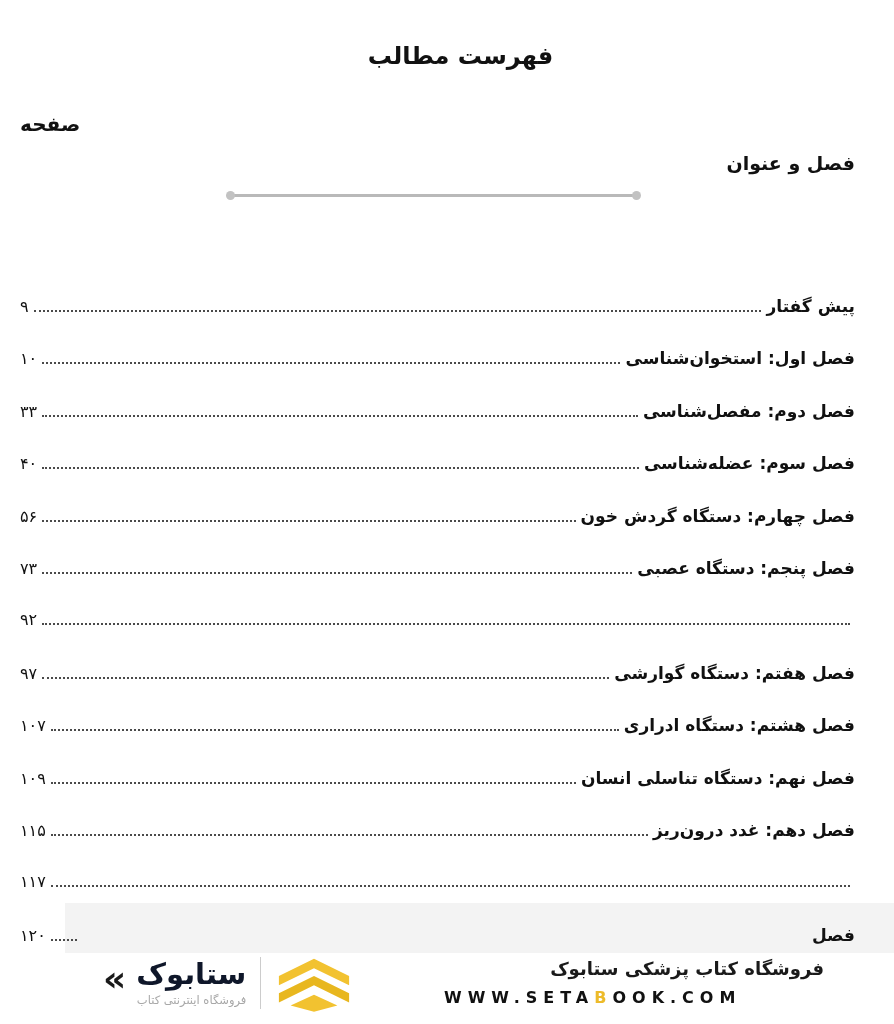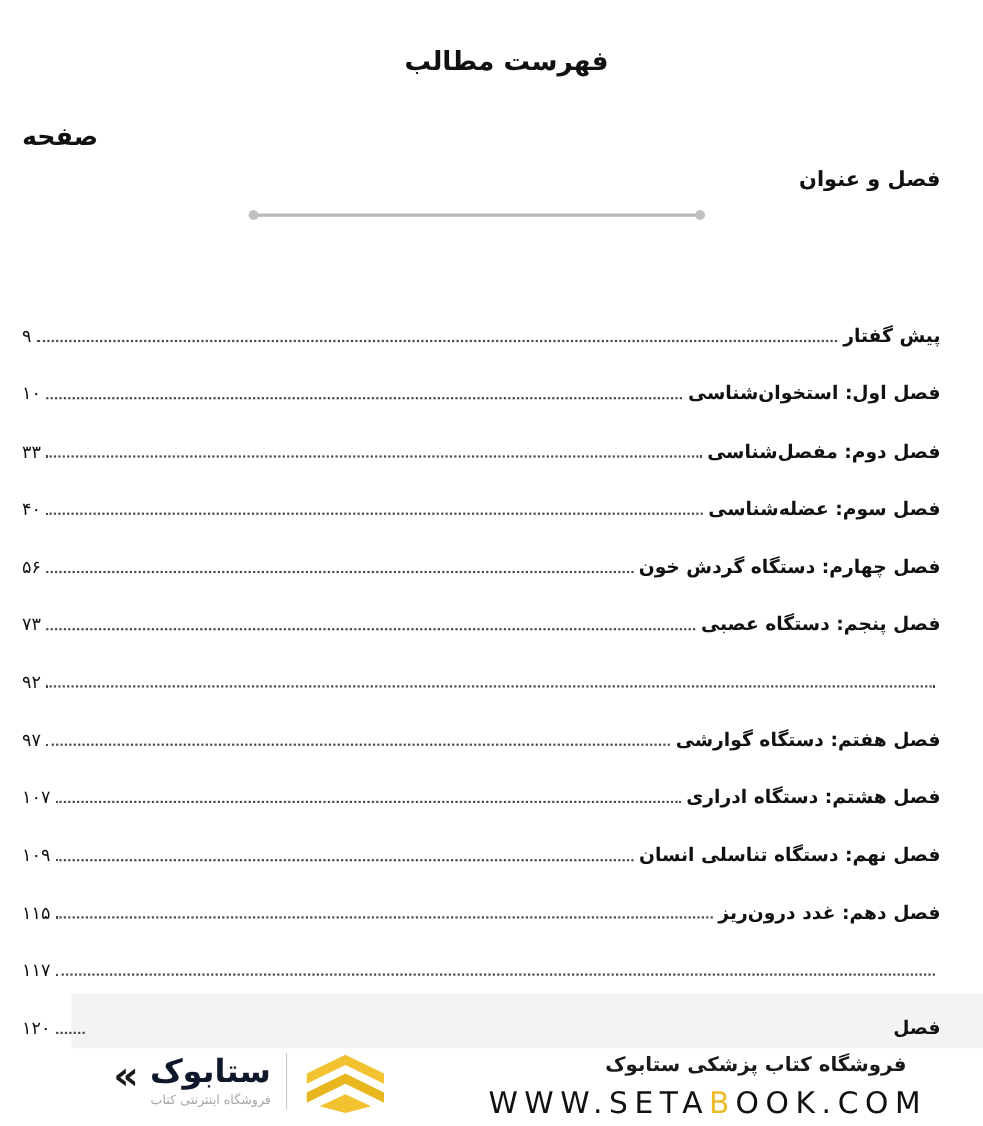--- a/index.html
+++ b/index.html
@@ -17,21 +17,21 @@
   .doc-title {
     position:absolute; top:42px; left:0; right:0;
     text-align:center; font-size:24px; font-weight:bold;padding-left:27px;
   }
   .col-head-right {
     position:absolute; top:112px; right:39px;
     font-size:19px; font-weight:bold; direction:rtl;margin-top:40px;
   }
   .col-head-left {
     position:absolute; top:112px; left:20px;
-    font-size:23px; font-weight:bold; direction:rtl;
+    font-size:20px; font-weight:bold; direction:rtl;
   }
   
   .divider {
     position:absolute; top:194px; left:230px; width:407px; height:3px;
     background:#b9b9b9; border-radius:2px;
   }
   .divider::before, .divider::after {
     content:""; position:absolute; top:-3px;
     width:9px; height:9px; border-radius:50%; background:#c2c2c2;
   }
@@ -66,21 +66,21 @@
   .footer {
     position:absolute; left:0; right:0; top:953px; height:71px;
     background:#ffffff; z-index:3;
   }
   .footer-right {
     position:absolute; right:70px; top:5px; width:380px;
   }
   .store-name { font-size:18px; font-weight:bold; direction:rtl; color:#1a1a1a; }
   .site-url {
     direction:ltr; margin-top:9px;
-    font-size:27px; font-weight:normal; letter-spacing:6px; color:#111111;
+    font-size:16px; font-weight:bold; letter-spacing:6px; color:#111111;
   }
   .site-url .accent { color:#edbb2a; }
   .footer-left {
     position:absolute; left:103px; top:1px;
     display:flex; align-items:center; direction:ltr;
   }
   .logo-chevron {
     font-size:36px; font-weight:bold; color:#1a1a1a;
     line-height:1; margin-right:10px; transform:translateY(-4px);
   }

